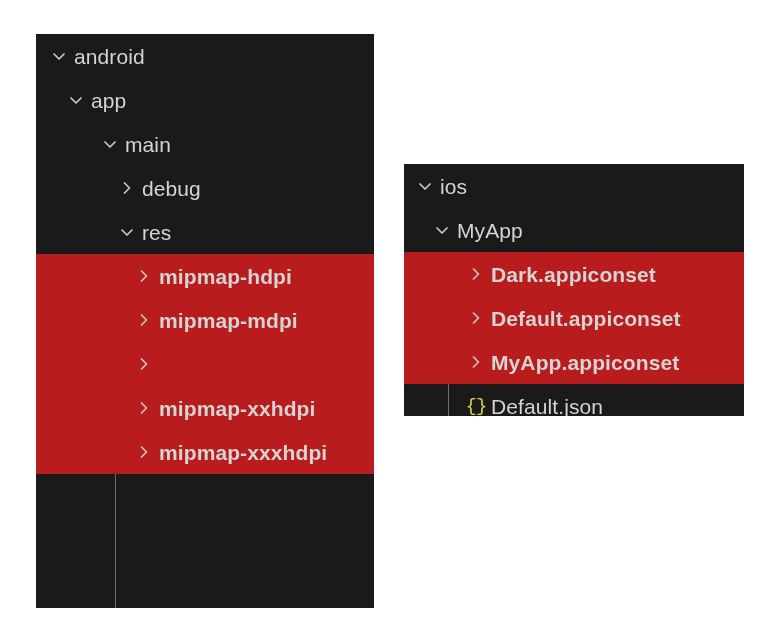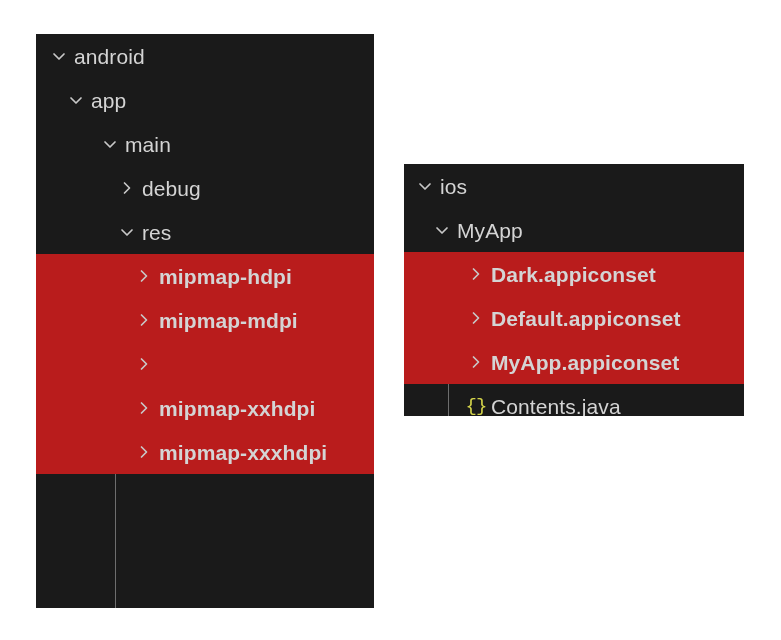--- a/index.html
+++ b/index.html
@@ -257,16 +257,16 @@
         <span class="chev">
           <svg width="18" height="18" viewBox="0 0 18 18">
             <path class="stroke" d="M6.5 4 L11.5 9 L6.5 14"></path>
           </svg>
         </span>
         <span class="row-label">MyApp.appiconset</span>
       </div>
       <div class="tree-row">
         <span class="indent-spacer" style="width: 61px;"></span>
         <span class="json-icon">{}</span>
-        <span class="row-label">Contents.java</span>
+        <span class="row-label">Default.json</span>
       </div>
     </div>
 </div>
 
 </body></html>

